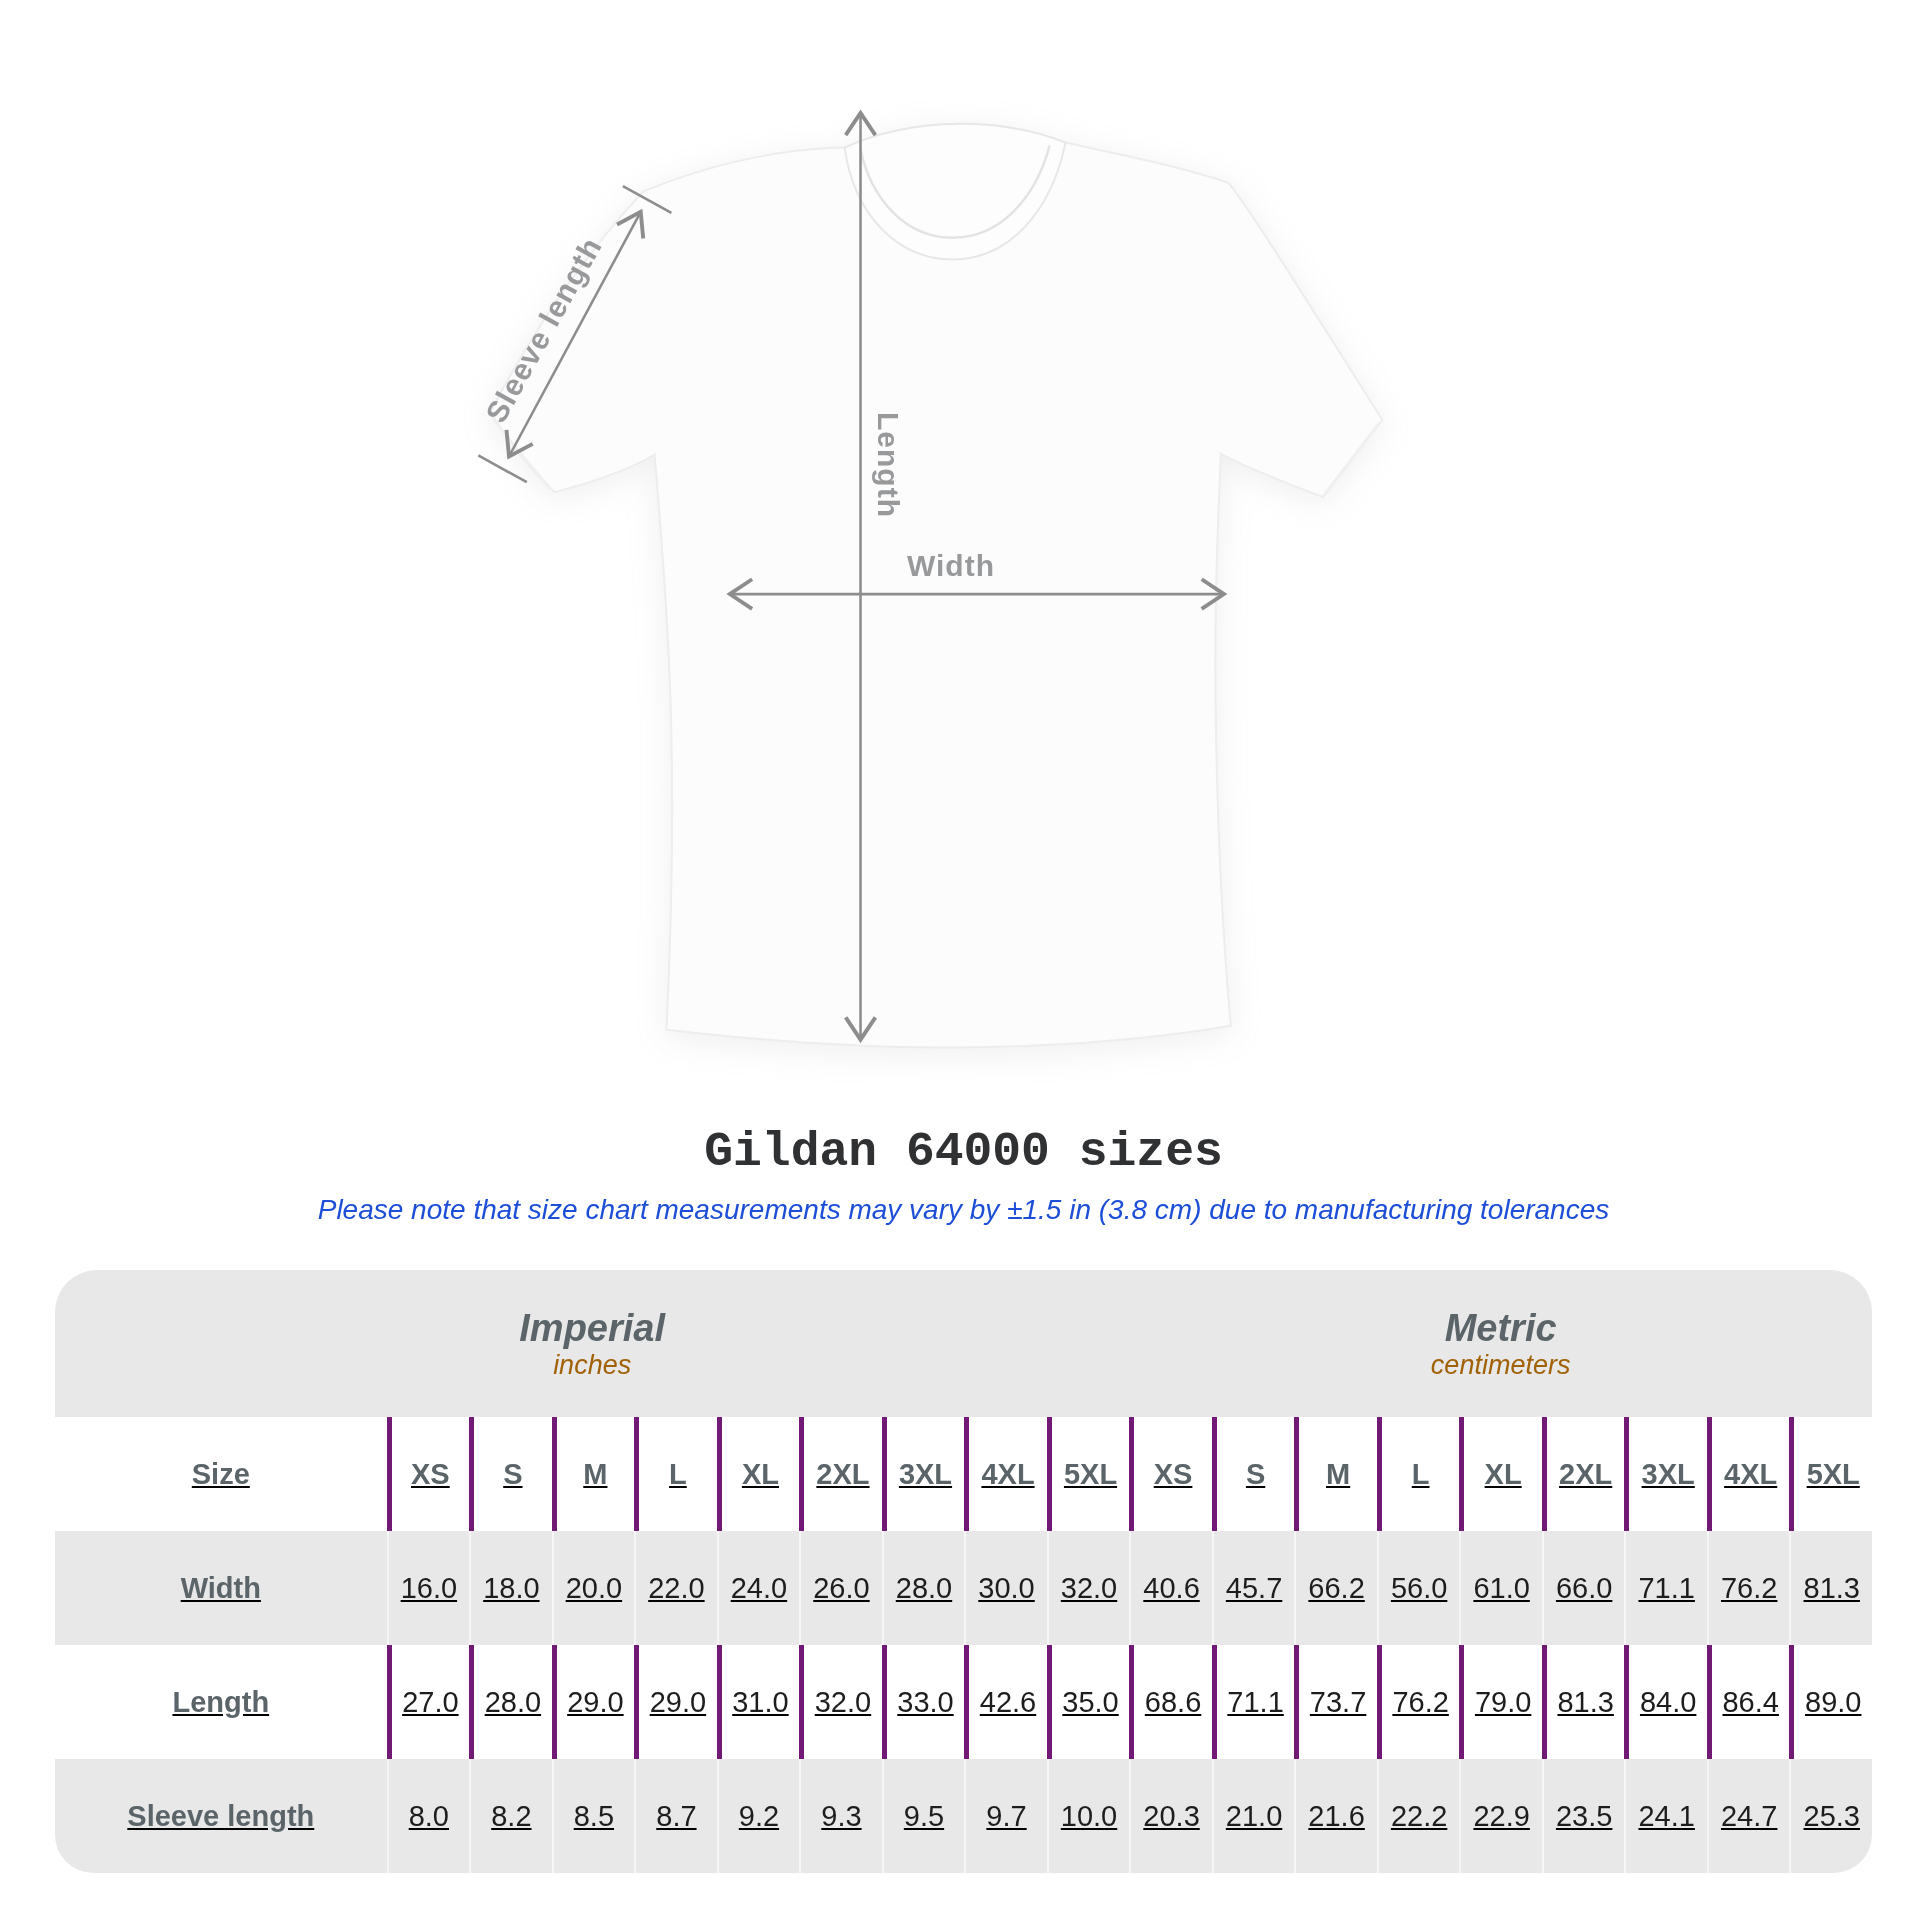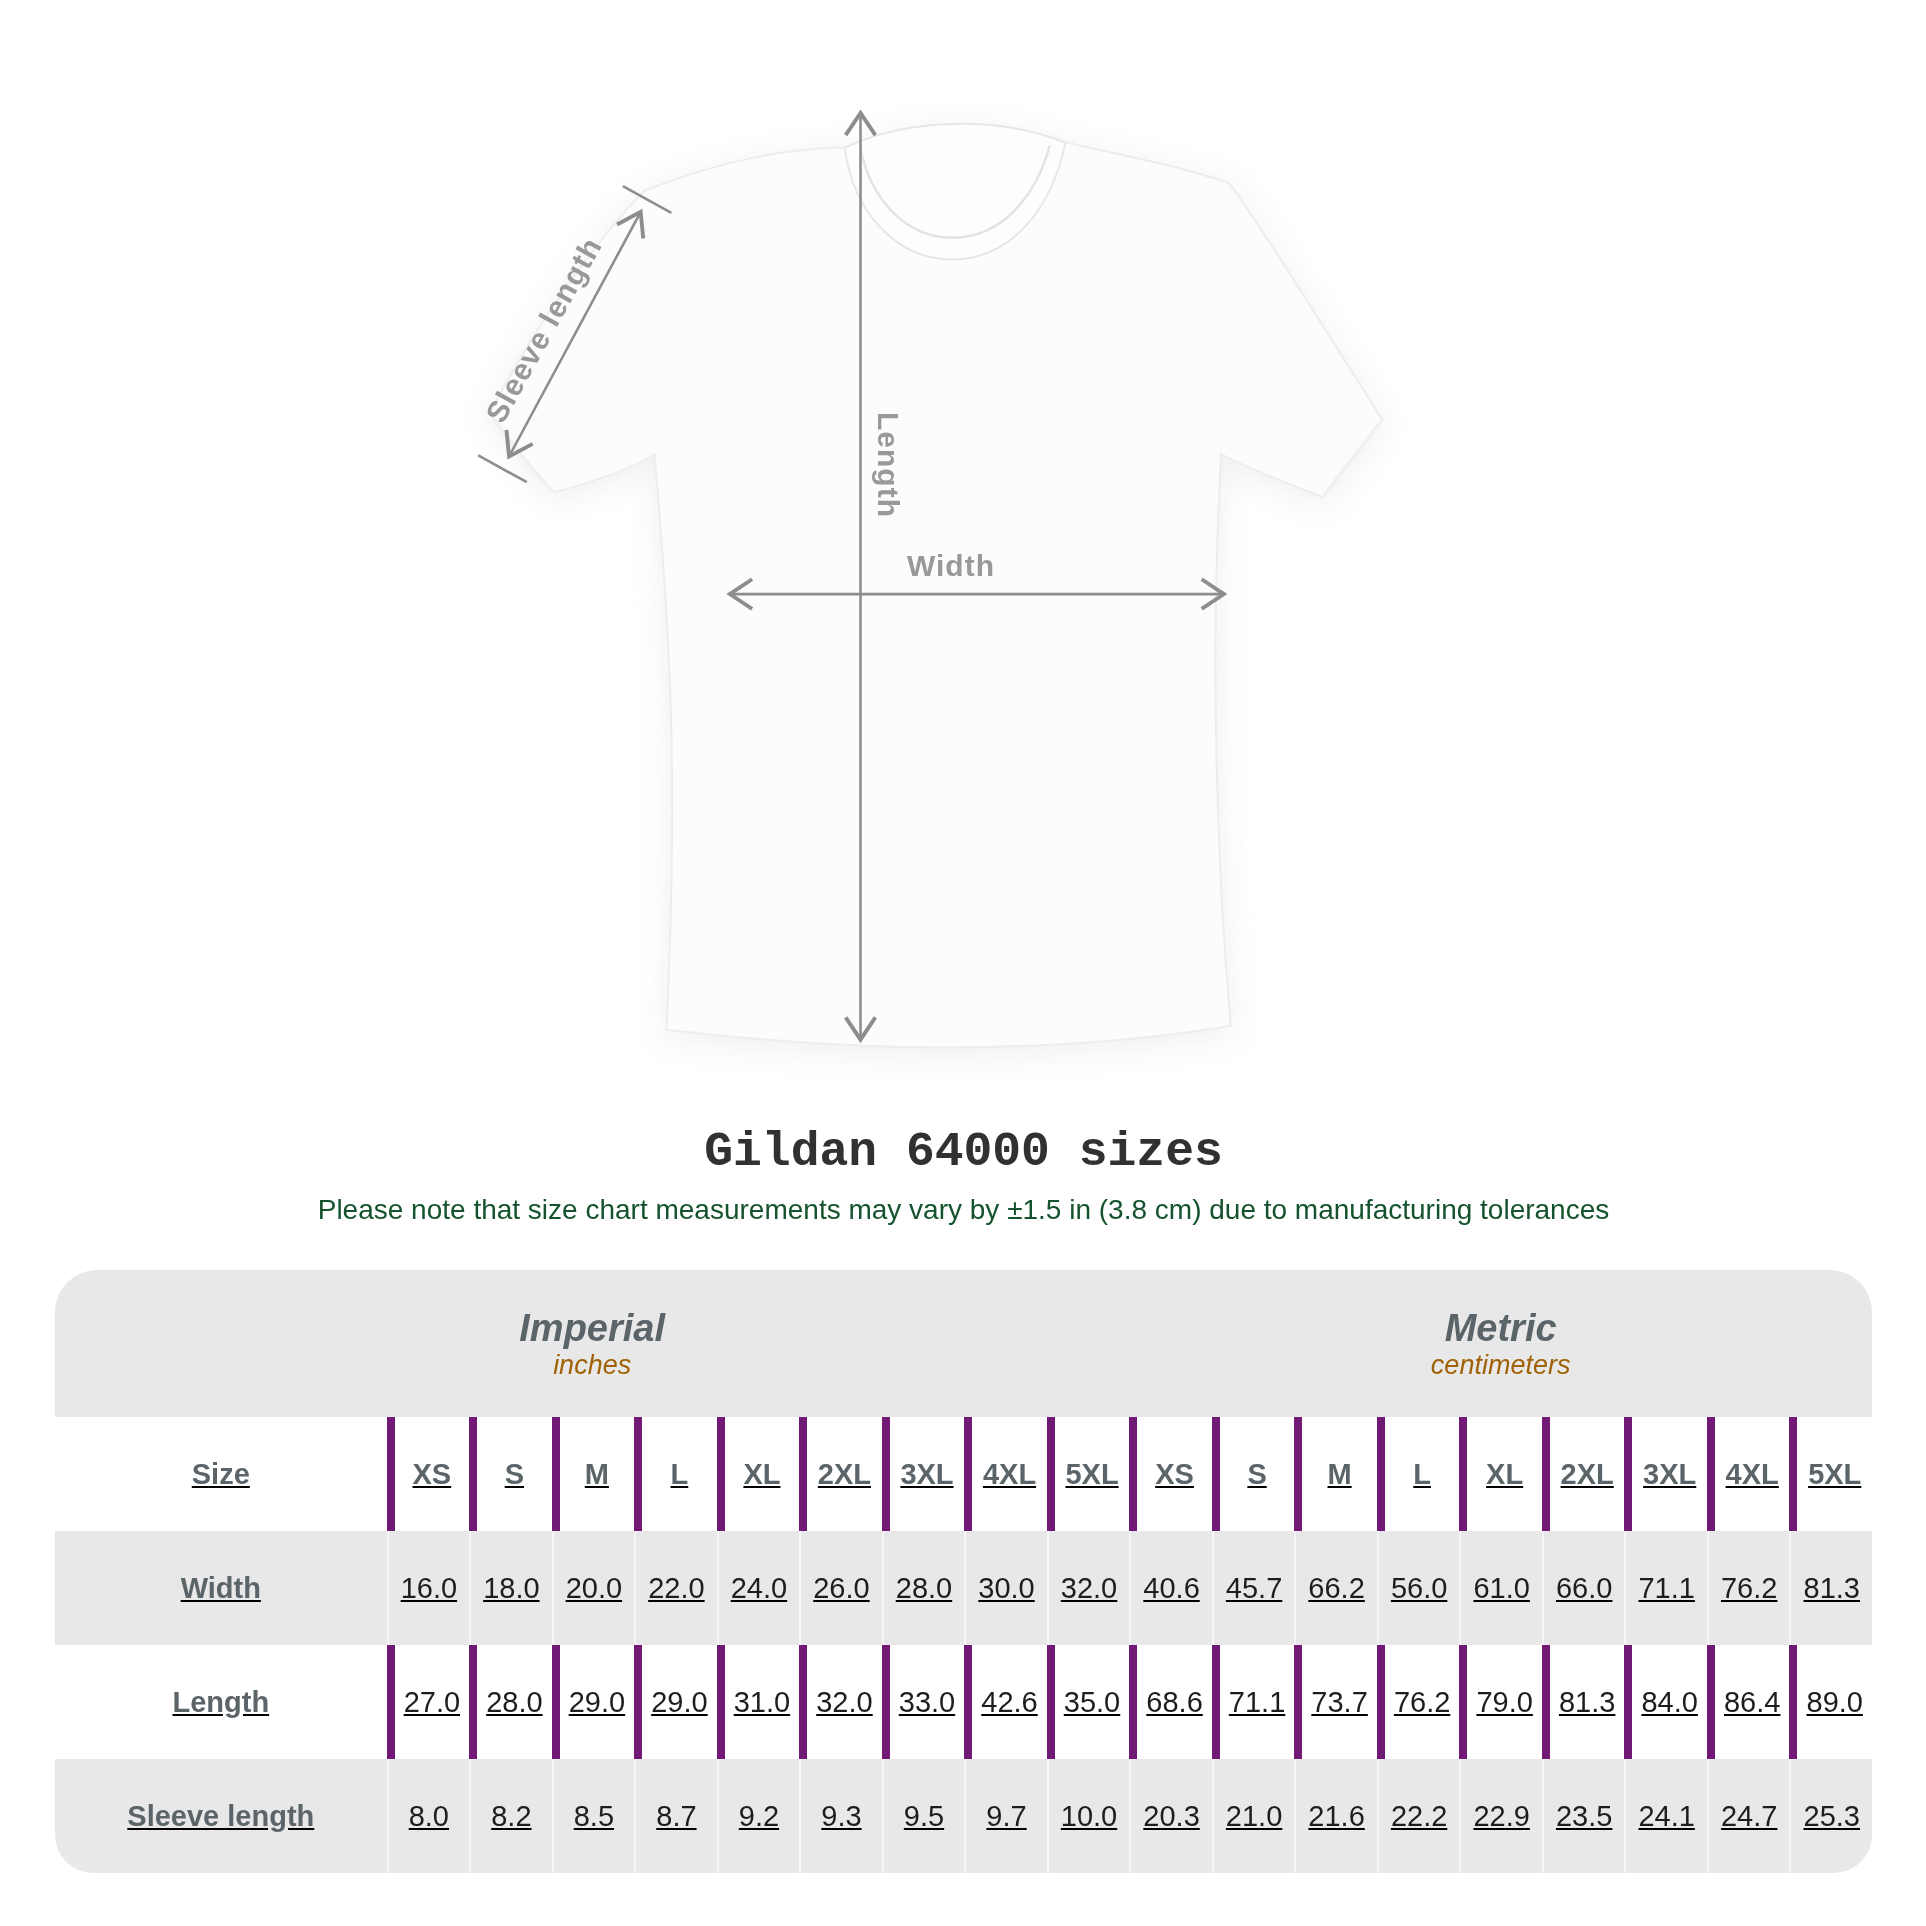--- a/index.html
+++ b/index.html
@@ -14,36 +14,36 @@
   .dlabel{
     position:absolute;font-weight:bold;font-size:30px;color:#98999b;
     letter-spacing:1px;white-space:nowrap;transform:translate(-50%,-50%);
   }
   .dlabel.sleeve{transform:translate(-50%,-50%) rotate(-61deg);}
   .dlabel.length{transform:translate(-50%,-50%) rotate(90deg);}
 
   
   .title-block{text-align:center;margin-top:16px;}
   .main-title{font-size:48px;font-weight:bold;color:#2f3133;line-height:1.15;font-family:Liberation Mono, monospace;}
-  .sub-title{margin-top:14px;font-size:28px;color:#14532d;}
+  .sub-title{margin-top:14px;font-size:28px;font-style:italic;color:#1d4ed8;}
 
   
   .size-table{width:1817px;margin:44px auto 0 auto;}
   .uband{display:flex;background:#e8e8e8;border-radius:42px 42px 0 0;height:147px;}
   .uhalf{width:59.125%;display:flex;flex-direction:column;align-items:center;justify-content:center;}
   .uhalf.metric{width:40.875%;}
   .uname{font-size:38px;font-weight:bold;font-style:italic;color:#5b6569;}
   .uunit{font-size:27px;font-style:italic;color:#a16207;}
 
   .trow{display:grid;grid-template-columns:18.25% repeat(18,1fr);height:114px;text-decoration:underline;}
   .trow.gray{background:#e8e8e8;}
   .trow.gray.last{border-bottom-left-radius:38px;border-bottom-right-radius:38px;}
   .cell{display:flex;align-items:center;justify-content:center;font-size:29px;color:#1d1d1d;}
   .cell.hd{font-weight:bold;color:#5b6569;}
-  .trow.white .cell + .cell{border-left:8px solid #701a75;text-align:center;}
+  .trow.white .cell + .cell{border-left:5px solid #701a75;text-align:center;}
   .trow.gray  .cell + .cell{border-left:2px solid #f6f6f6;}
 </style>
 </head>
 <body>
 
 <div class="page">
 
   <div class="diagram">
     <svg width="1927" height="1109" viewBox="0 0 1946 1120">
       <defs>

